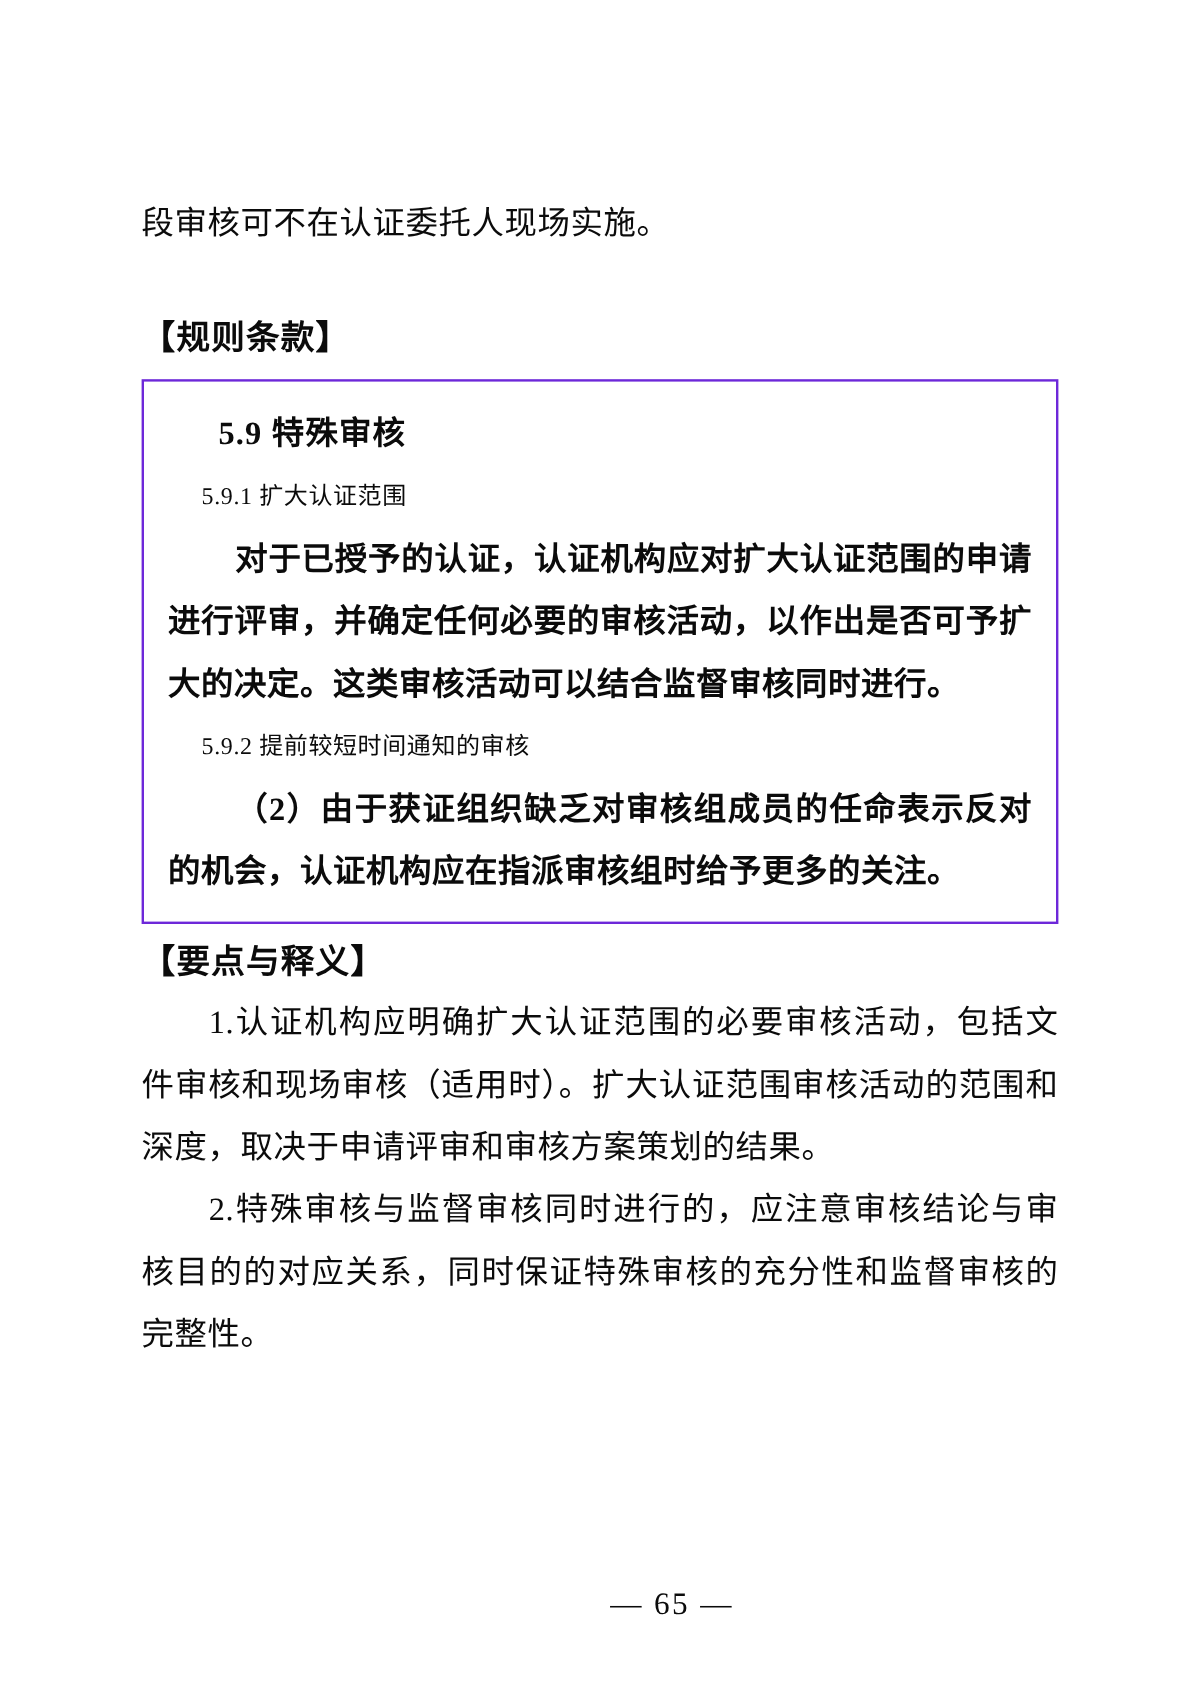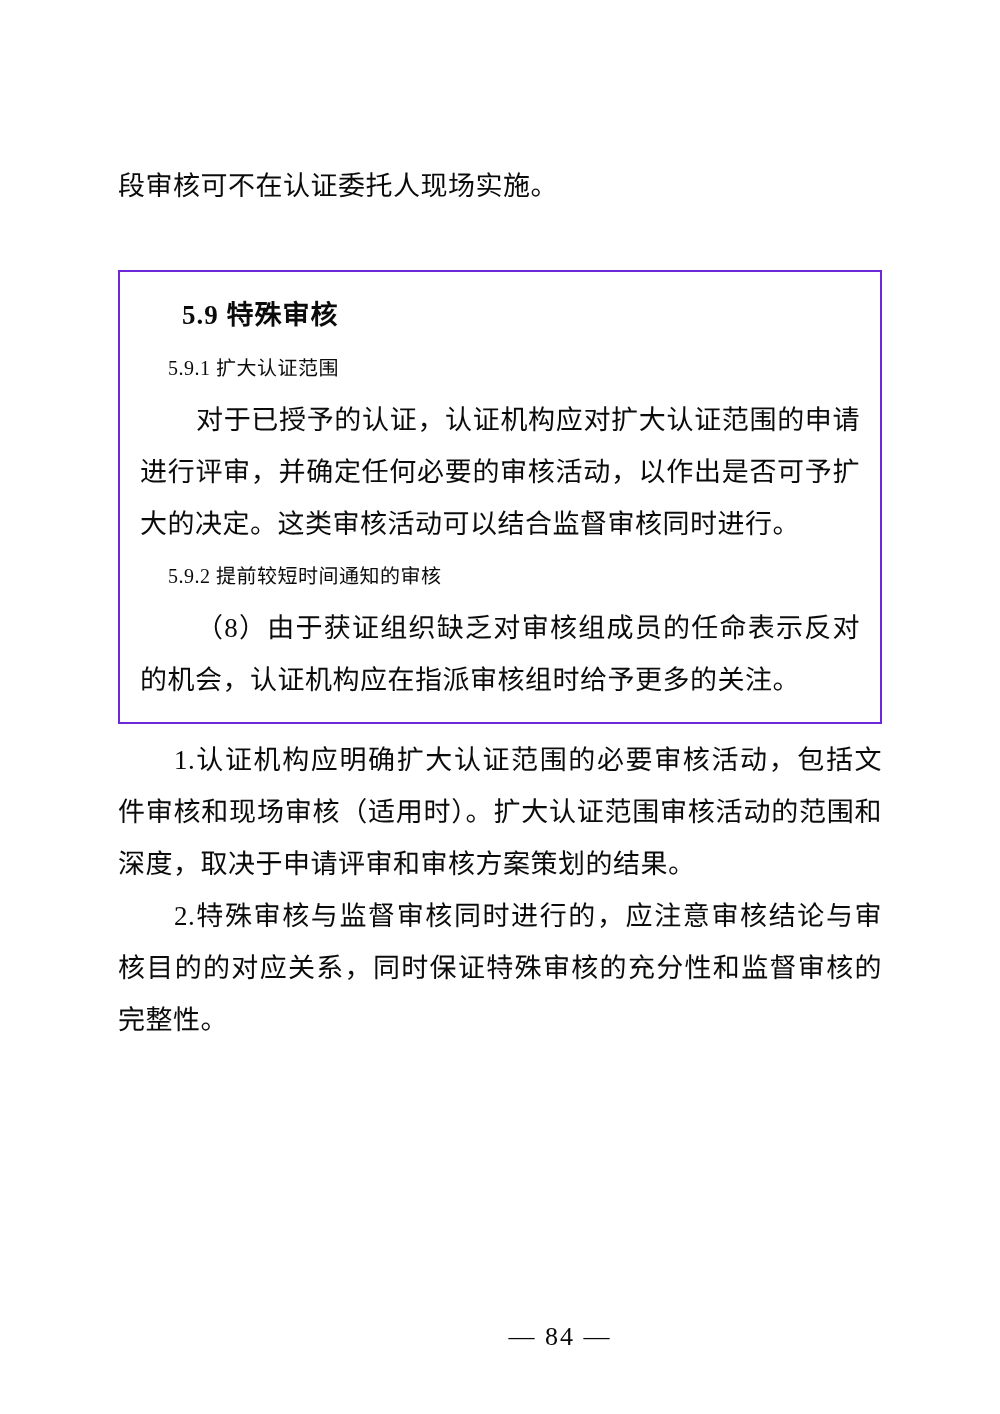--- a/index.html
+++ b/index.html
@@ -77,20 +77,21 @@
     letter-spacing: 0.5px;
   }
   .rule-body {
     font-size: 27px;
     line-height: 52px;
     margin: 0;
     text-indent: 56px;
     text-align: justify;
     text-justify: inter-ideograph;
     letter-spacing: 0.5px;
+    font-weight: bold;
   }
 
   
   .page-number {
     position: absolute;
     left: 0;
     top: 1322px;
     width: 1000px;
     text-align: center;
     font-size: 26px;
@@ -102,30 +103,32 @@
 </head>
 <body>
 
 <div class="page">
   <div class="content">
 
     <p class="para">段审核可不在认证委托人现场实施。</p>
 
     <div class="spacer-lg"></div>
 
+    <p class="heading-bracket">【规则条款】</p>
 
     <div class="rule-box">
       <p class="rule-title">5.9  特殊审核</p>
       <p class="rule-sub">5.9.1  扩大认证范围</p>
       <p class="rule-body">对于已授予的认证，认证机构应对扩大认证范围的申请进行评审，并确定任何必要的审核活动，以作出是否可予扩大的决定。这类审核活动可以结合监督审核同时进行。</p>
       <p class="rule-sub">5.9.2  提前较短时间通知的审核</p>
-      <p class="rule-body">（8）由于获证组织缺乏对审核组成员的任命表示反对的机会，认证机构应在指派审核组时给予更多的关注。</p>
+      <p class="rule-body">（2）由于获证组织缺乏对审核组成员的任命表示反对的机会，认证机构应在指派审核组时给予更多的关注。</p>
     </div>
 
     <div class="spacer-sm"></div>
 
+    <p class="heading-bracket">【要点与释义】</p>
 
     <p class="para indent2">1.认证机构应明确扩大认证范围的必要审核活动，包括文件审核和现场审核（适用时）。扩大认证范围审核活动的范围和深度，取决于申请评审和审核方案策划的结果。</p>
     <p class="para indent2">2.特殊审核与监督审核同时进行的，应注意审核结论与审核目的的对应关系，同时保证特殊审核的充分性和监督审核的完整性。</p>
   </div>
 
-  <div class="page-number">— 84 —</div>
+  <div class="page-number">— 65 —</div>
 </div>
 
 </body></html>

